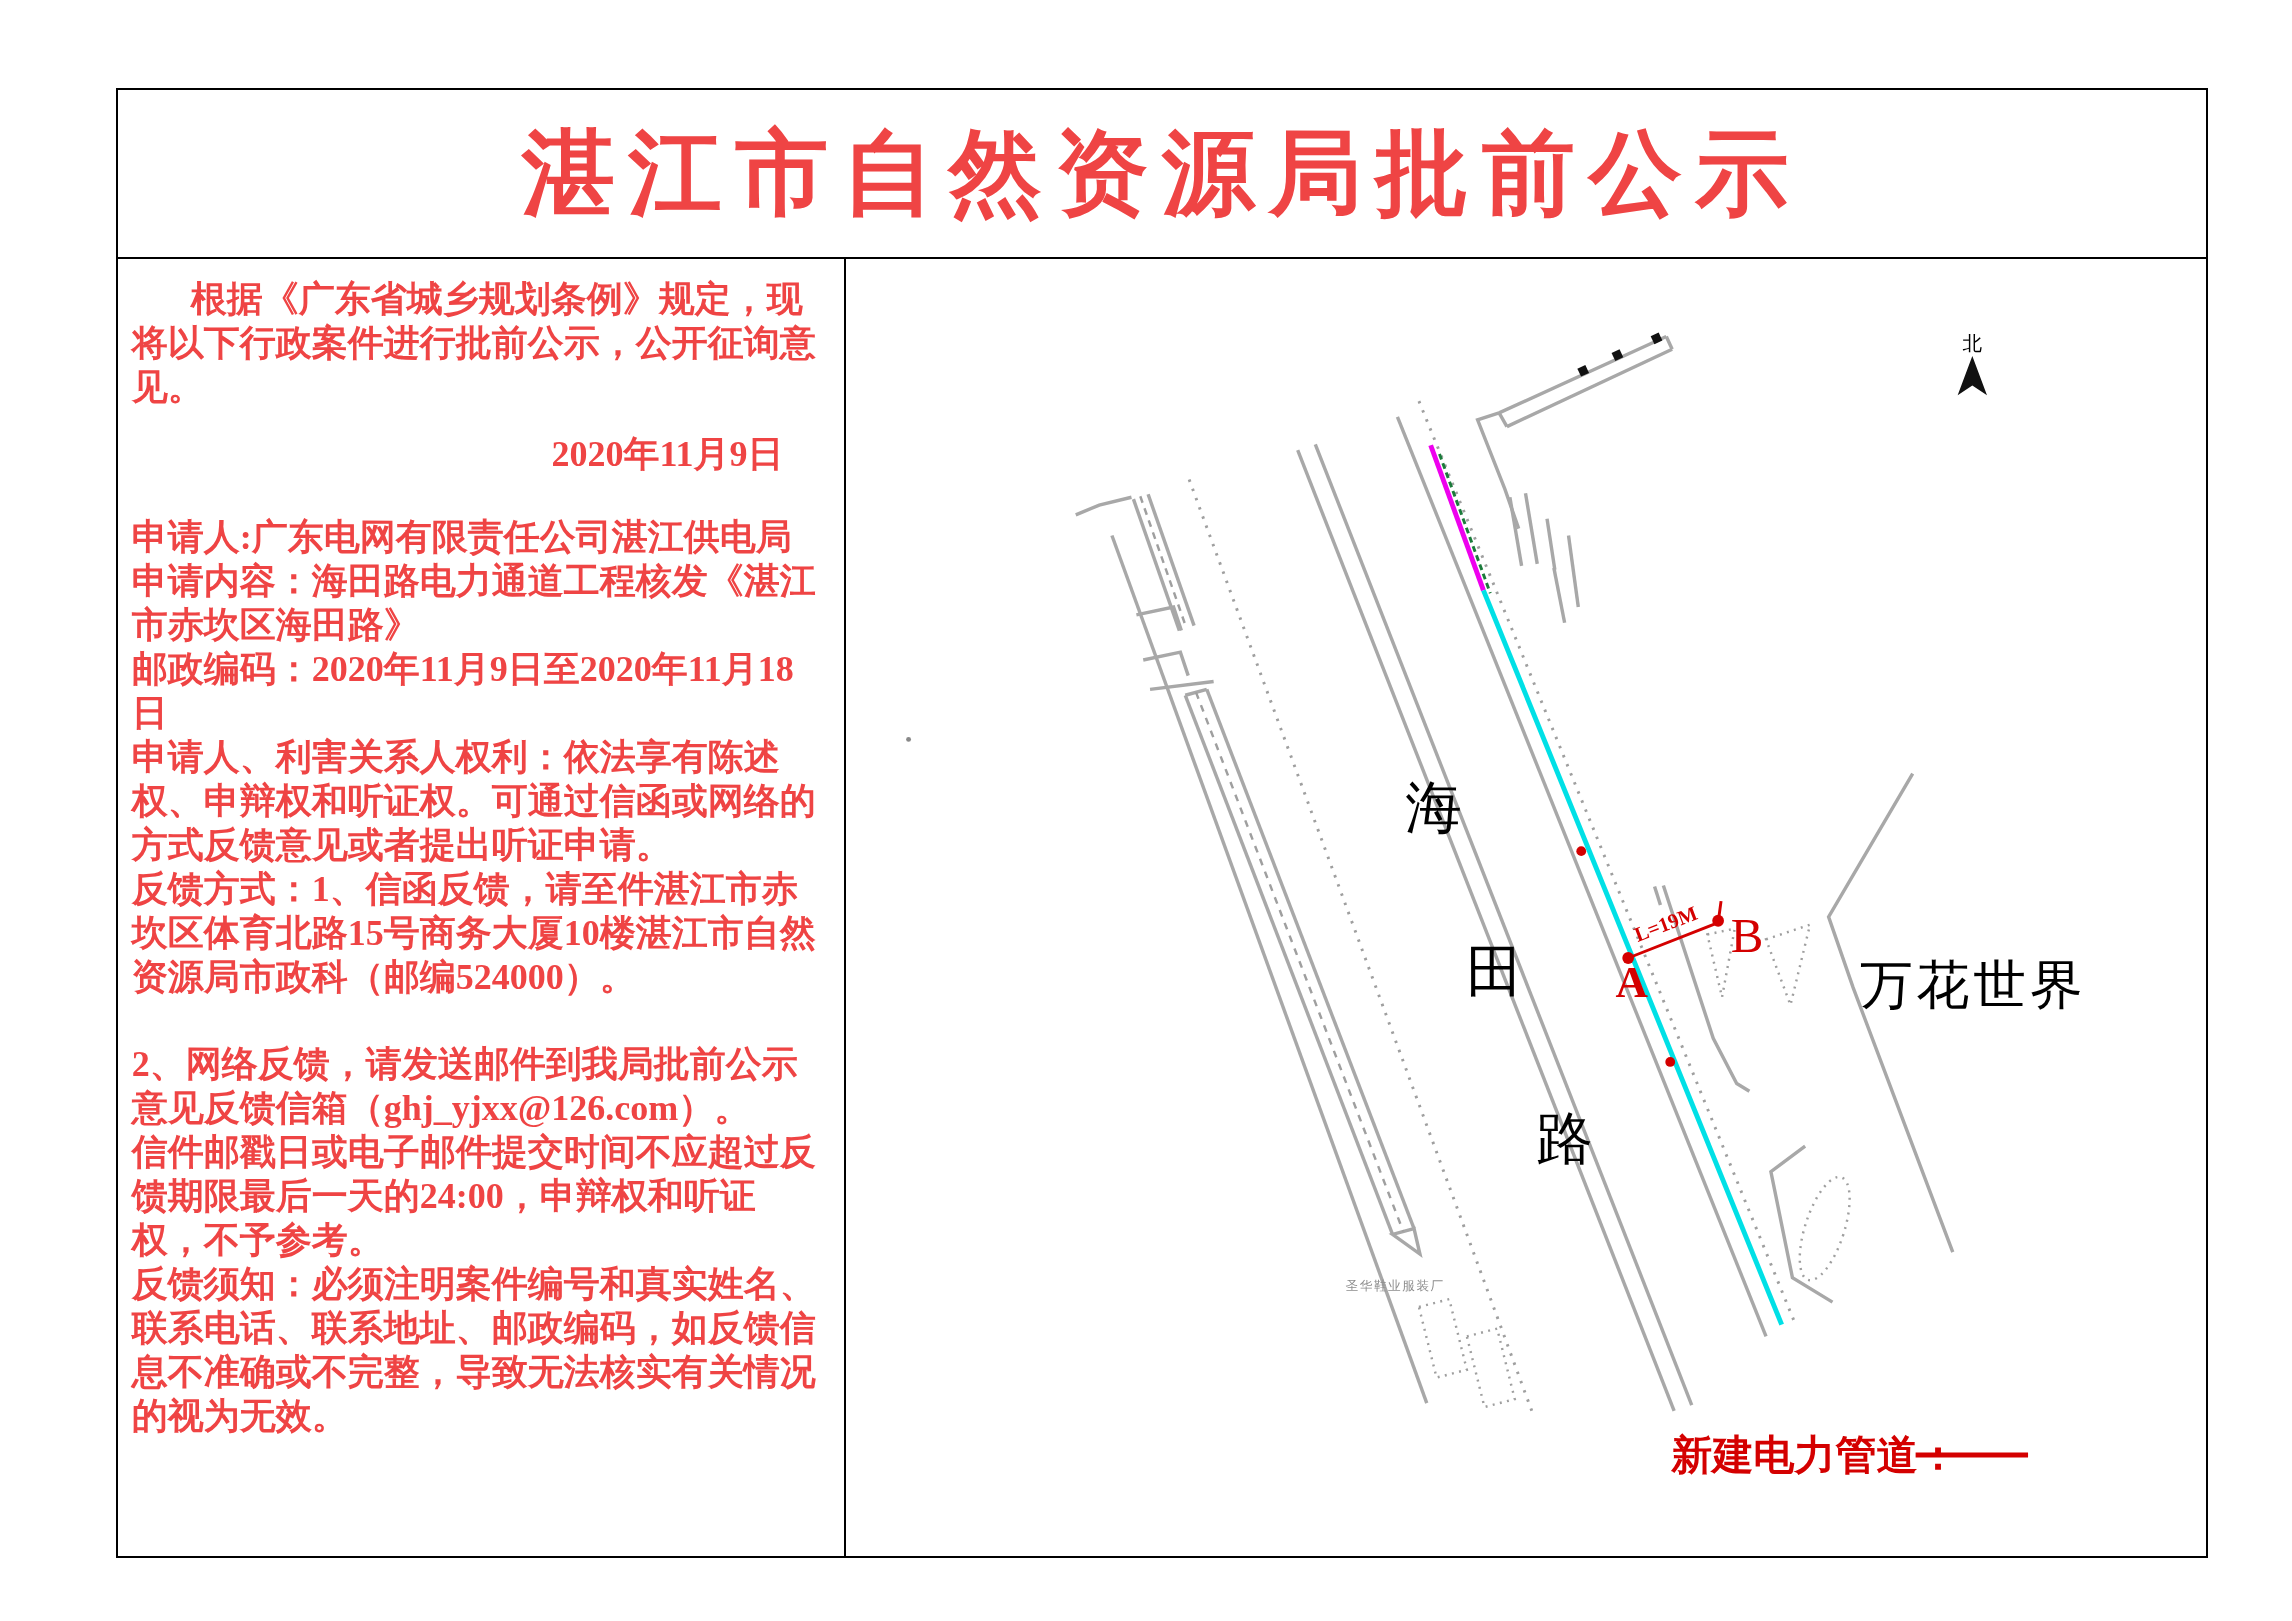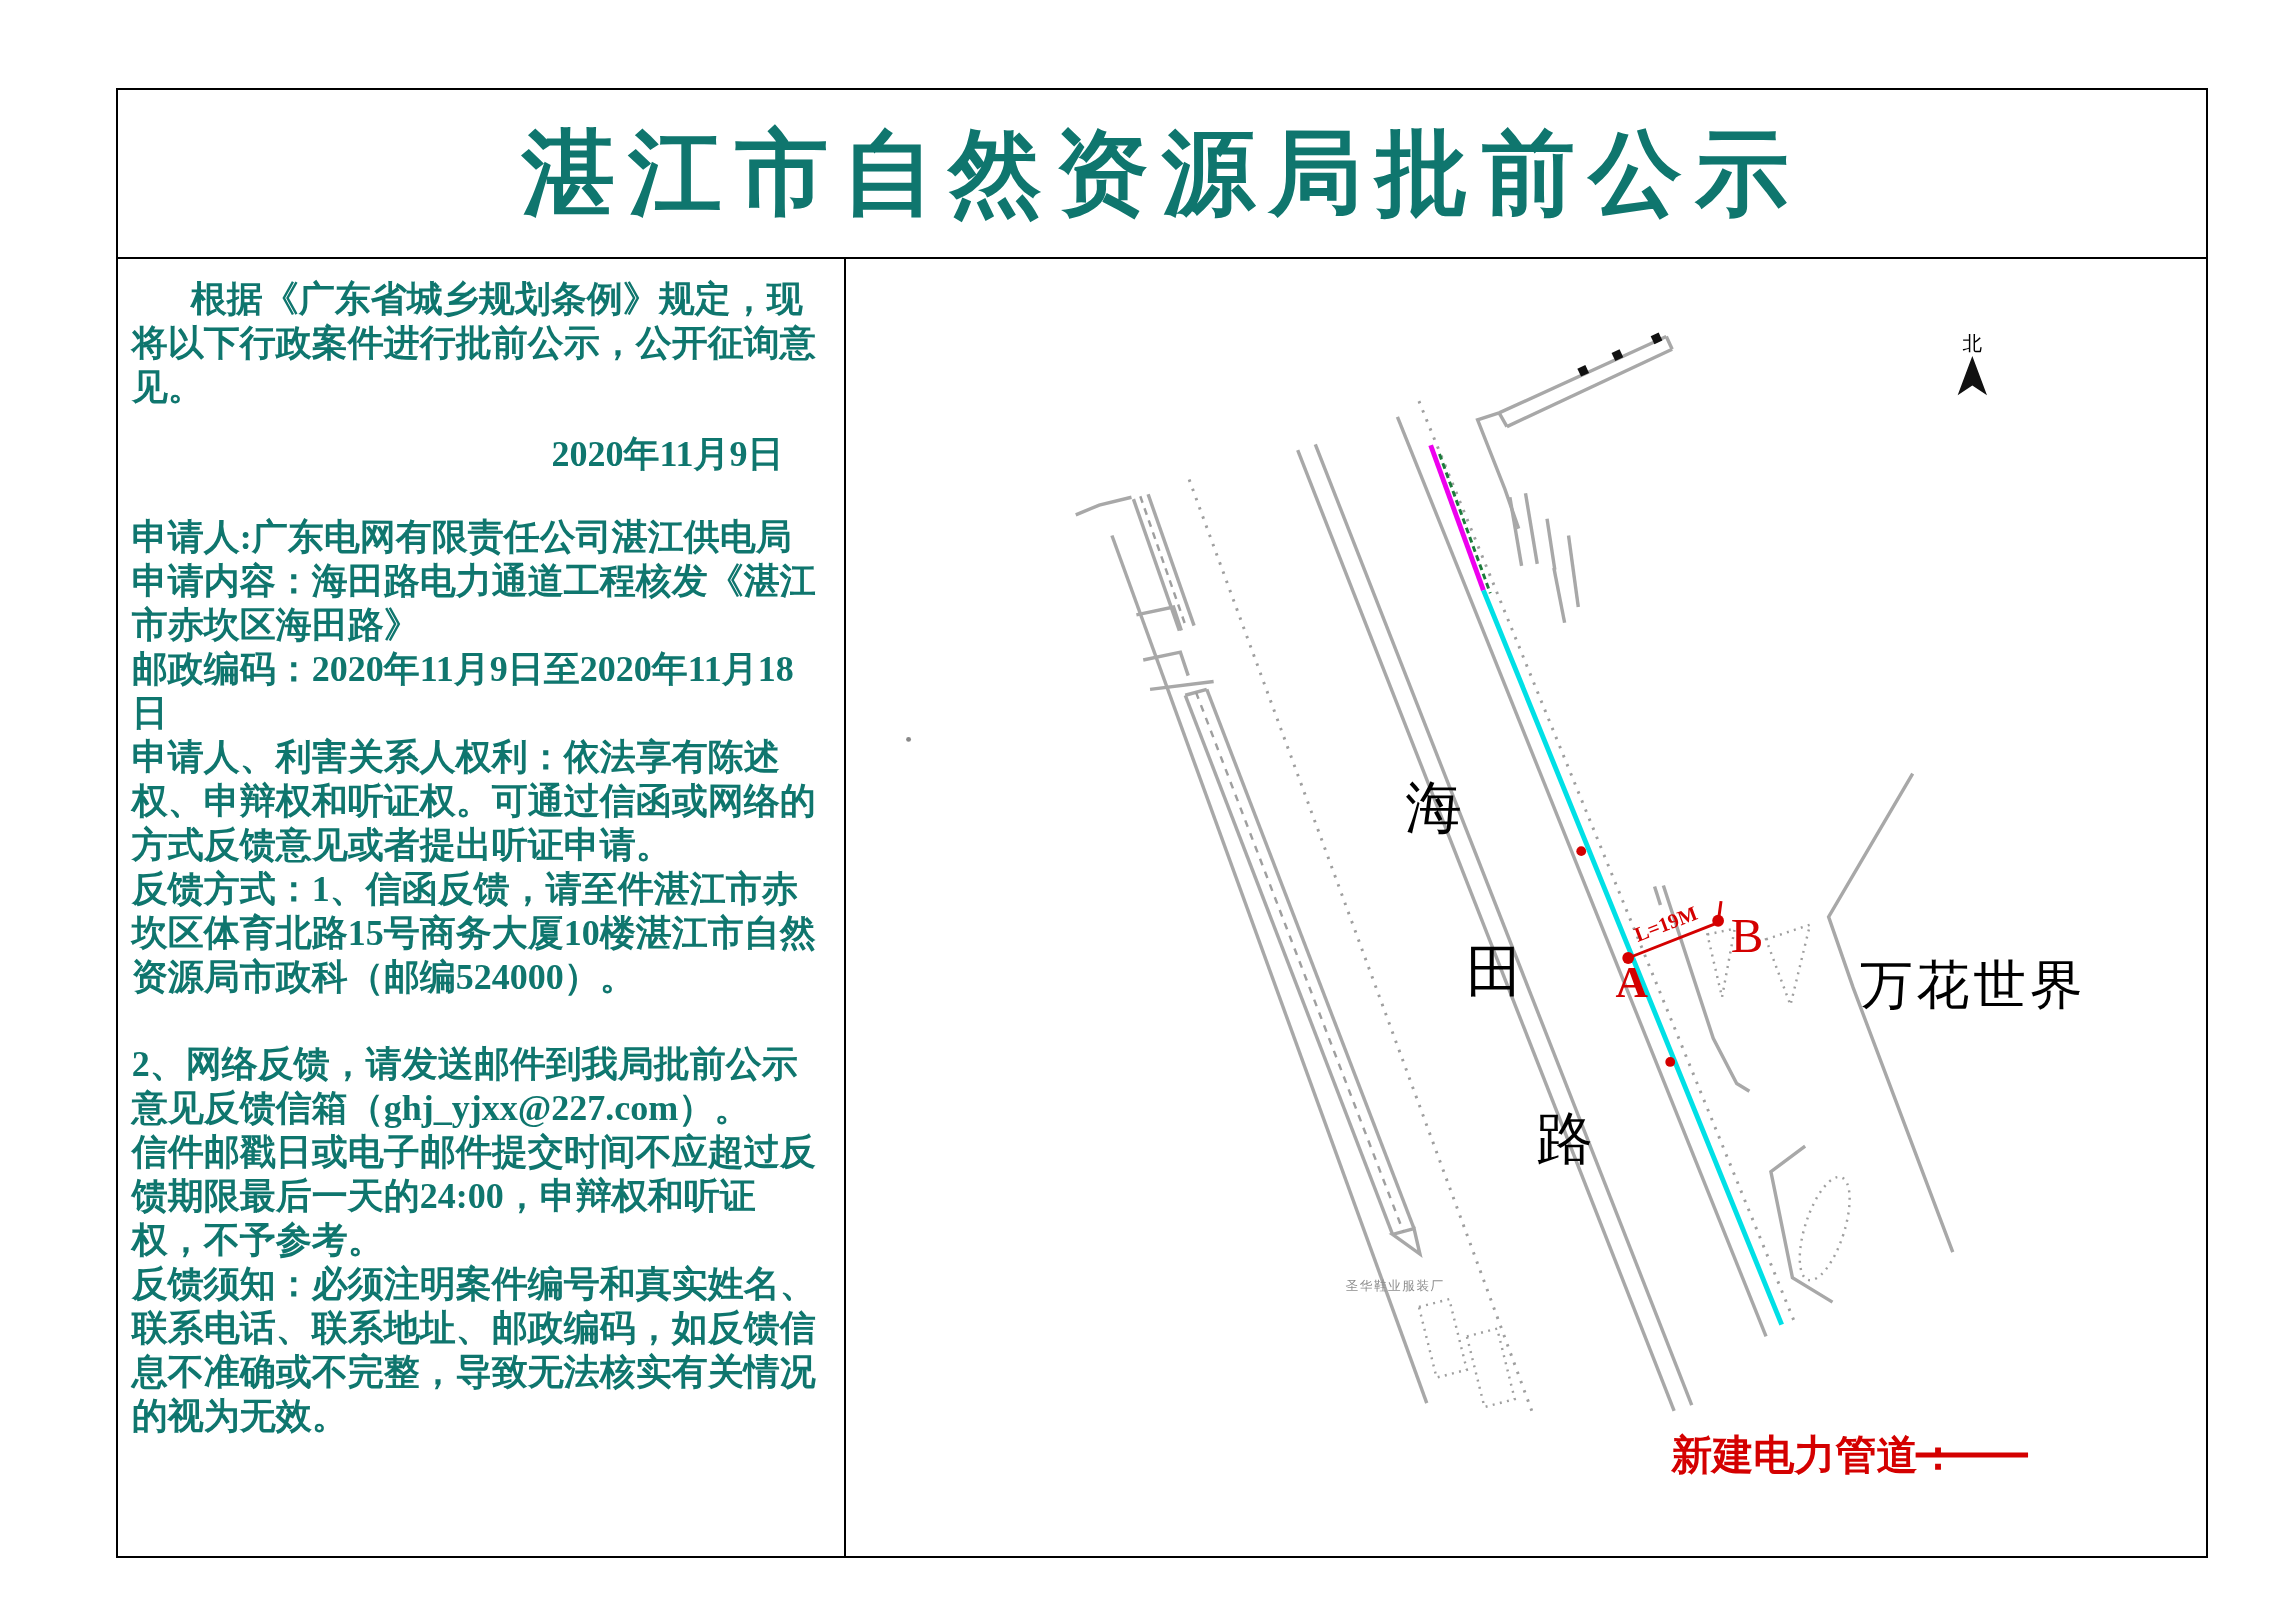--- a/index.html
+++ b/index.html
@@ -1,17 +1,17 @@
 <!DOCTYPE html>
 <html><head>
 <meta charset="utf-8">
 <style>
   html,body{margin:0;padding:0;background:#fff;}
   .page{position:relative;width:2293px;height:1621px;background:#fff;overflow:hidden;
-        font-family:"Liberation Serif",serif;color:#0f766e;}
+        font-family:"Liberation Serif",serif;color:#ef4444;}
   .doc{position:absolute;left:116px;top:88px;width:2092px;height:1470px;border:2.9px solid #000;box-sizing:border-box;}
   .title-row{height:167px;border-bottom:2.9px solid #000;display:flex;align-items:center;justify-content:center;}
   .title-row h1{margin:0;font-size:93px;font-weight:bold;letter-spacing:13.7px;white-space:nowrap;}
   .content-row{position:relative;height:1298px;}
   .left-panel{position:absolute;left:0;top:0;width:726px;height:100%;border-right:2px solid #000;box-sizing:content-box;}
   .panel-text{padding:17.6px 21.6px 0 13.7px;font-size:36px;font-weight:bold;line-height:44px;text-align:left;}
   .panel-text p{margin:0;}
   .p-intro{text-indent:59px;}
   .sig{margin-top:23.5px;text-align:right;}
   .sig-org{padding-right:17.6px;}
@@ -40,21 +40,21 @@
             <p class="sig-date">2020年11月9日</p>
           </div>
           <div class="blk">
             <p>申请人:广东电网有限责任公司湛江供电局</p>
             <p>申请内容：海田路电力通道工程核发《湛江市赤坎区海田路》</p>
           </div>
           <p class="blk-sp">邮政编码：2020年11月9日至2020年11月18日</p>
           <p class="blk-sp">申请人、利害关系人权利：依法享有陈述权、申辩权和听证权。可通过信函或网络的方式反馈意见或者提出听证申请。</p>
           <p class="blk-sp">反馈方式：1、信函反馈，请至件湛江市赤坎区体育北路15号商务大厦10楼湛江市自然资源局市政科（邮编524000）。</p>
           <div class="blk-sp">
-            <p>2、网络反馈，请发送邮件到我局批前公示意见反馈信箱（ghj_yjxx@227.com）。</p>
+            <p>2、网络反馈，请发送邮件到我局批前公示意见反馈信箱（ghj_yjxx@126.com）。</p>
             <p>信件邮戳日或电子邮件提交时间不应超过反馈期限最后一天的24:00，申辩权和听证权，不予参考。</p>
             <p>反馈须知：必须注明案件编号和真实姓名、联系电话、联系地址、邮政编码，如反馈信息不准确或不完整，导致无法核实有关情况的视为无效。</p>
           </div>
         </div>
       </div>
 
       <div class="map-panel">
         <svg viewBox="861 263 1391 1324" preserveAspectRatio="none">
 
           <g stroke="#A8A8A8" stroke-width="3.5" fill="none">

